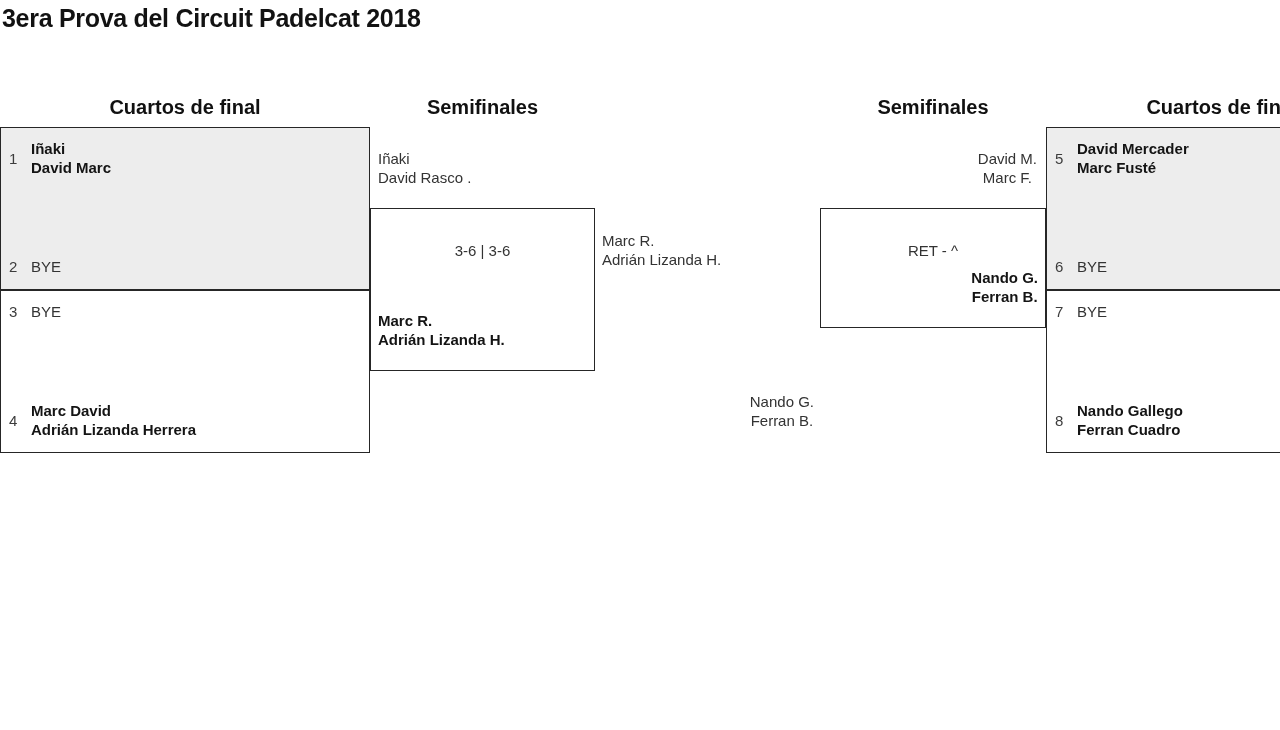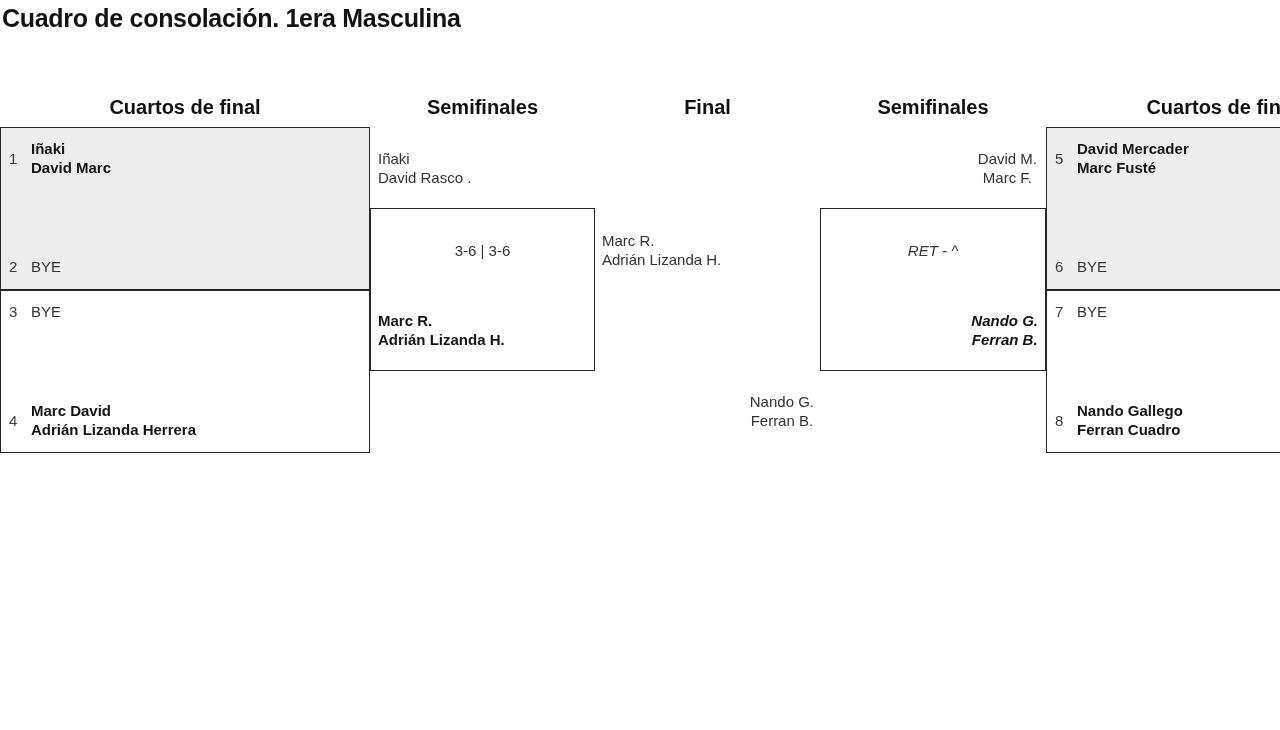--- a/index.html
+++ b/index.html
@@ -23,27 +23,26 @@
   .dot{position:absolute;border-radius:50%;}
   .logo-text{position:absolute;left:64px;top:-9px;font-size:46px;font-weight:800;
              letter-spacing:-2px;line-height:76px;}
 </style>
 </head>
 <body>
 
 <div id="page">
 
   <div class="title">
-    <div>Cuadro de consolación. 1era Masculina</div>
+    <div>3era Prova del Circuit Padelcat 2018</div>
   </div>
 
 
   <div class="col-header" style="left:0;width:370px;">Cuartos de final</div>
   <div class="col-header" style="left:370px;width:225px;">Semifinales</div>
-  <div class="col-header" style="left:595px;width:225px;">Final</div>
   <div class="col-header" style="left:820px;width:226px;">Semifinales</div>
   <div class="col-header" style="left:1046px;width:352px;">Cuartos de final</div>
 
   <div class="box shaded qf" style="left:0;top:127px;width:370px;height:163px;">
     <div class="slot">
       <span class="seed">1</span>
       <span>
         <span class="team-line winner">Iñaki</span>
         <span class="team-line winner">David Marc</span>
       </span>
@@ -90,21 +89,21 @@
   </div>
   <div class="float-team ta-r" style="right:466px;top:392px;">
     <span class="team-line">Nando G.</span>
     <span class="team-line">Ferran B.</span>
   </div>
 
   <div class="float-team ta-r" style="right:243px;top:149px;">
     <span class="team-line">David M.</span>
     <span class="team-line">Marc F.</span>
   </div>
-  <div class="box" style="left:820px;top:208px;width:226px;height:163px;font-style:italic;">
+  <div class="box" style="left:820px;top:208px;width:226px;height:120px;">
     <div class="score">RET - ^</div>
     <div class="semi-winner ta-r" style="right:7px;">
       <span class="team-line winner">Nando G.</span>
       <span class="team-line winner">Ferran B.</span>
     </div>
   </div>
 
   <div class="box shaded qf" style="left:1046px;top:127px;width:360px;height:163px;">
     <div class="slot">
       <span class="seed">5</span>

